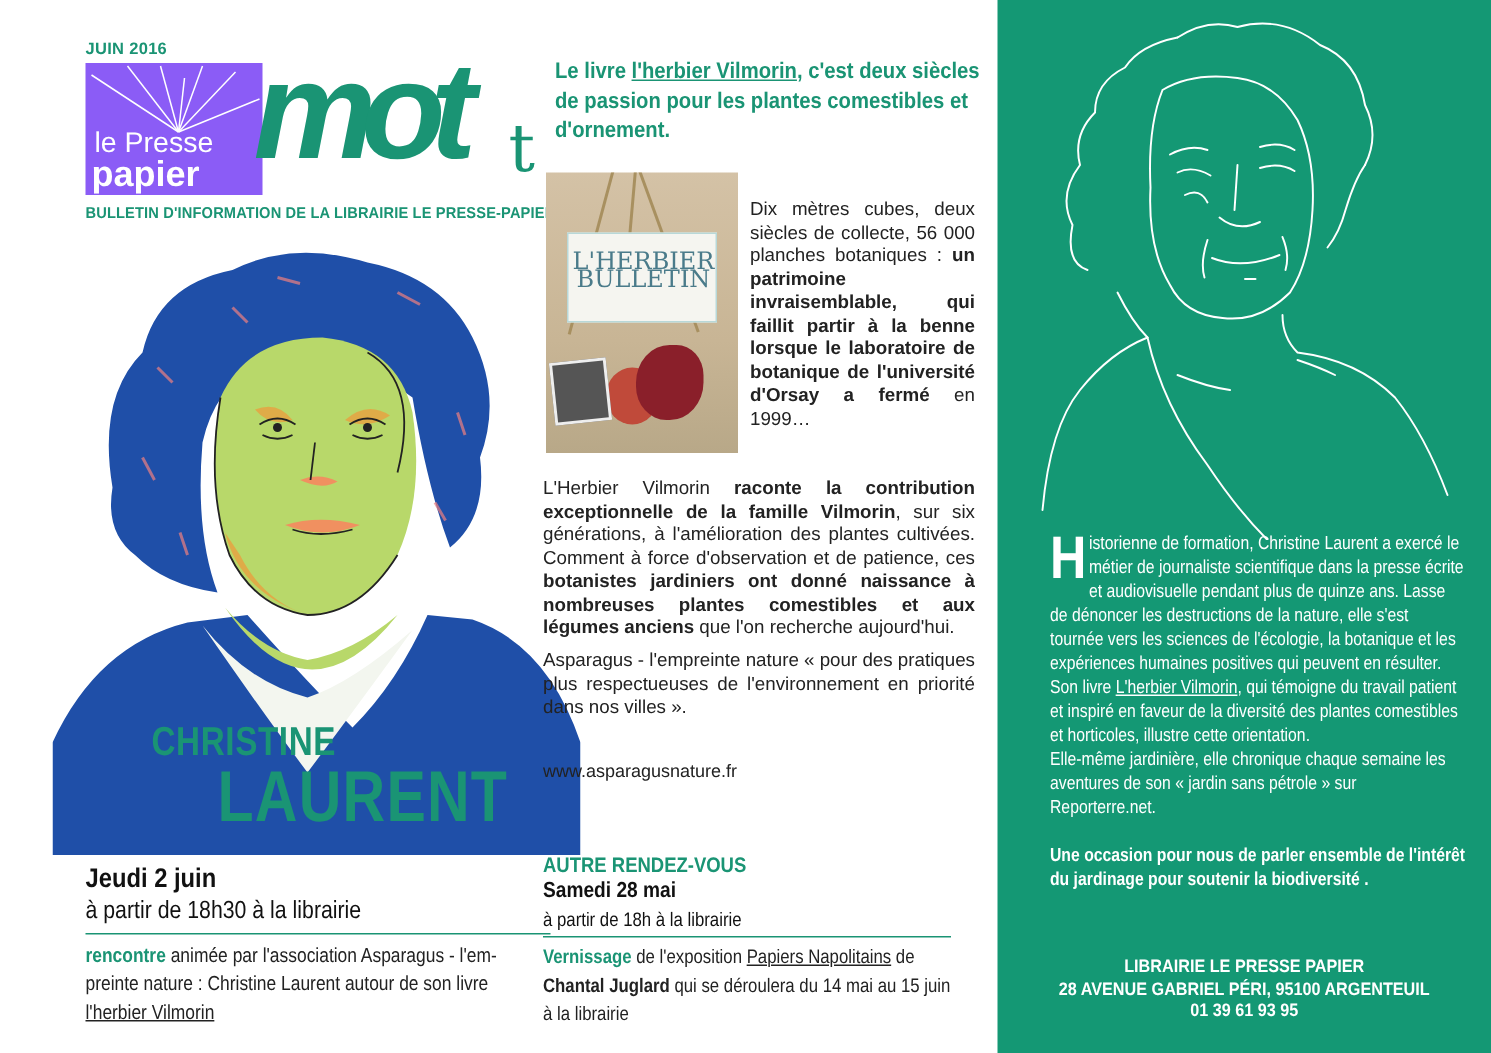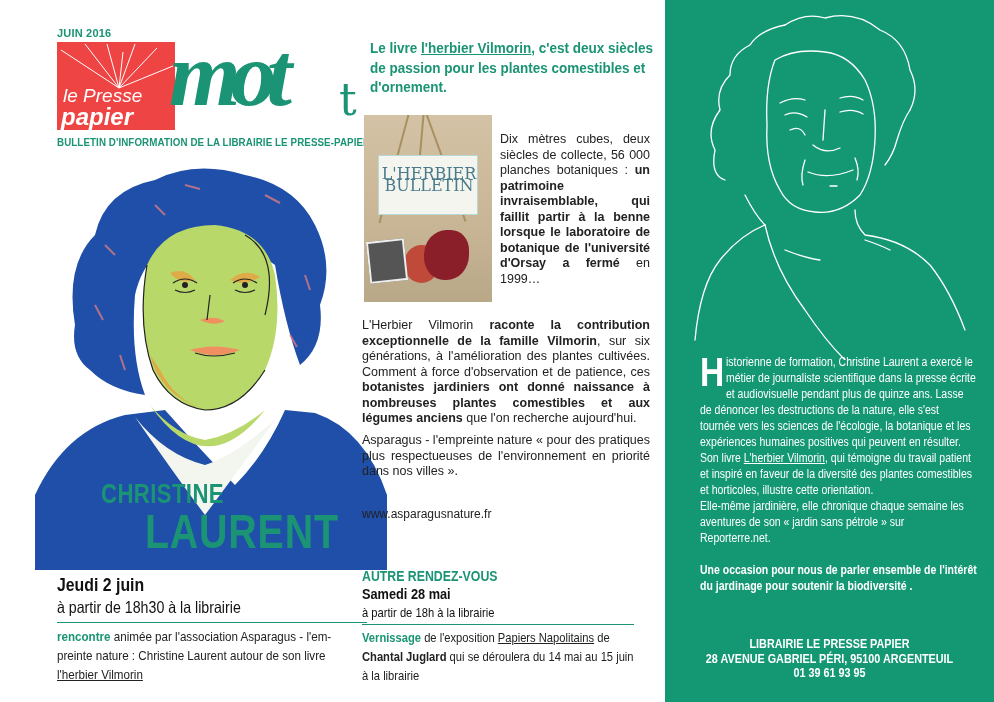--- a/index.html
+++ b/index.html
@@ -4,24 +4,24 @@
 <style>
   * { margin:0; padding:0; box-sizing:border-box; }
   html, body { width:994px; height:702px; overflow:hidden; background:#fff; }
   body { position:relative; font-family:"Liberation Sans", sans-serif; color:#222; }
   .col-left { position:absolute; left:0; top:0; width:352px; height:702px;margin-left:35px; }
   .col-mid { position:absolute; left:360px; top:0; width:290px; height:702px; }
   .col-right { position:absolute; left:665px; top:0; width:329px; height:702px; background:#149874; }
 
   .issue-date { position:absolute; left:22px; top:27px; font-size:11px; font-weight:bold; color:#1a9474; letter-spacing:0.2px; }
   .masthead { position:absolute; left:22px; top:40px; width:310px; height:93px; }
-  .logo-box { position:absolute; left:0; top:2px; width:118px; height:88px; background:#ef4444;font-style:italic; }
+  .logo-box { position:absolute; left:0; top:2px; width:118px; height:88px; background:#8b5cf6; }
   .logo-text1 { position:absolute; left:6px; top:44px; font-size:19px; color:#fff; line-height:1; }
   .logo-text2 { position:absolute; left:4px; top:63px; font-size:24px; color:#fff; line-height:1; font-weight:bold; }
-  .mot { position:absolute; left:112px; top:-12px; font-family:Liberation Serif, serif; font-style:italic; font-weight:bold; font-size:92px; color:#1a9474; letter-spacing:-10px; line-height:1; }
+  .mot { position:absolute; left:112px; top:-12px; font-family:Liberation Sans, sans-serif; font-style:italic; font-weight:bold; font-size:92px; color:#1a9474; letter-spacing:-10px; line-height:1; }
   .mot-t { position:absolute; left:282px; top:38px; font-family:"DejaVu Serif", serif; font-size:44px; color:#1a9474; line-height:1; }
   .bulletin { position:absolute; left:22px; top:136px; font-size:10.5px; font-weight:bold; color:#1a9474; letter-spacing:0.1px; white-space:nowrap; transform:scaleX(0.93); transform-origin:left; }
 
   .portrait { position:absolute; left:0; top:155px; width:352px; height:415px; }
   .name-1 { position:absolute; left:66px; top:479px; font-size:27px; font-weight:bold; color:#1a9474; transform:scaleX(0.82); transform-origin:left; letter-spacing:0.5px; }
   .name-2 { position:absolute; left:110px; top:508px; font-size:48px; font-weight:bold; color:#1a9474; transform:scaleX(0.82); transform-origin:left; letter-spacing:1px; line-height:1; }
 
   .event-day { position:absolute; left:22px; top:575px; font-size:18px; font-weight:bold; color:#111; transform:scaleX(0.88); transform-origin:left; }
   .event-time { position:absolute; left:22px; top:598px; font-size:16.5px; color:#111; transform:scaleX(0.86); transform-origin:left; white-space:nowrap; }
   .event-rule { position:absolute; left:22px; top:622px; width:310px; height:1px; background:#1a9474; }

